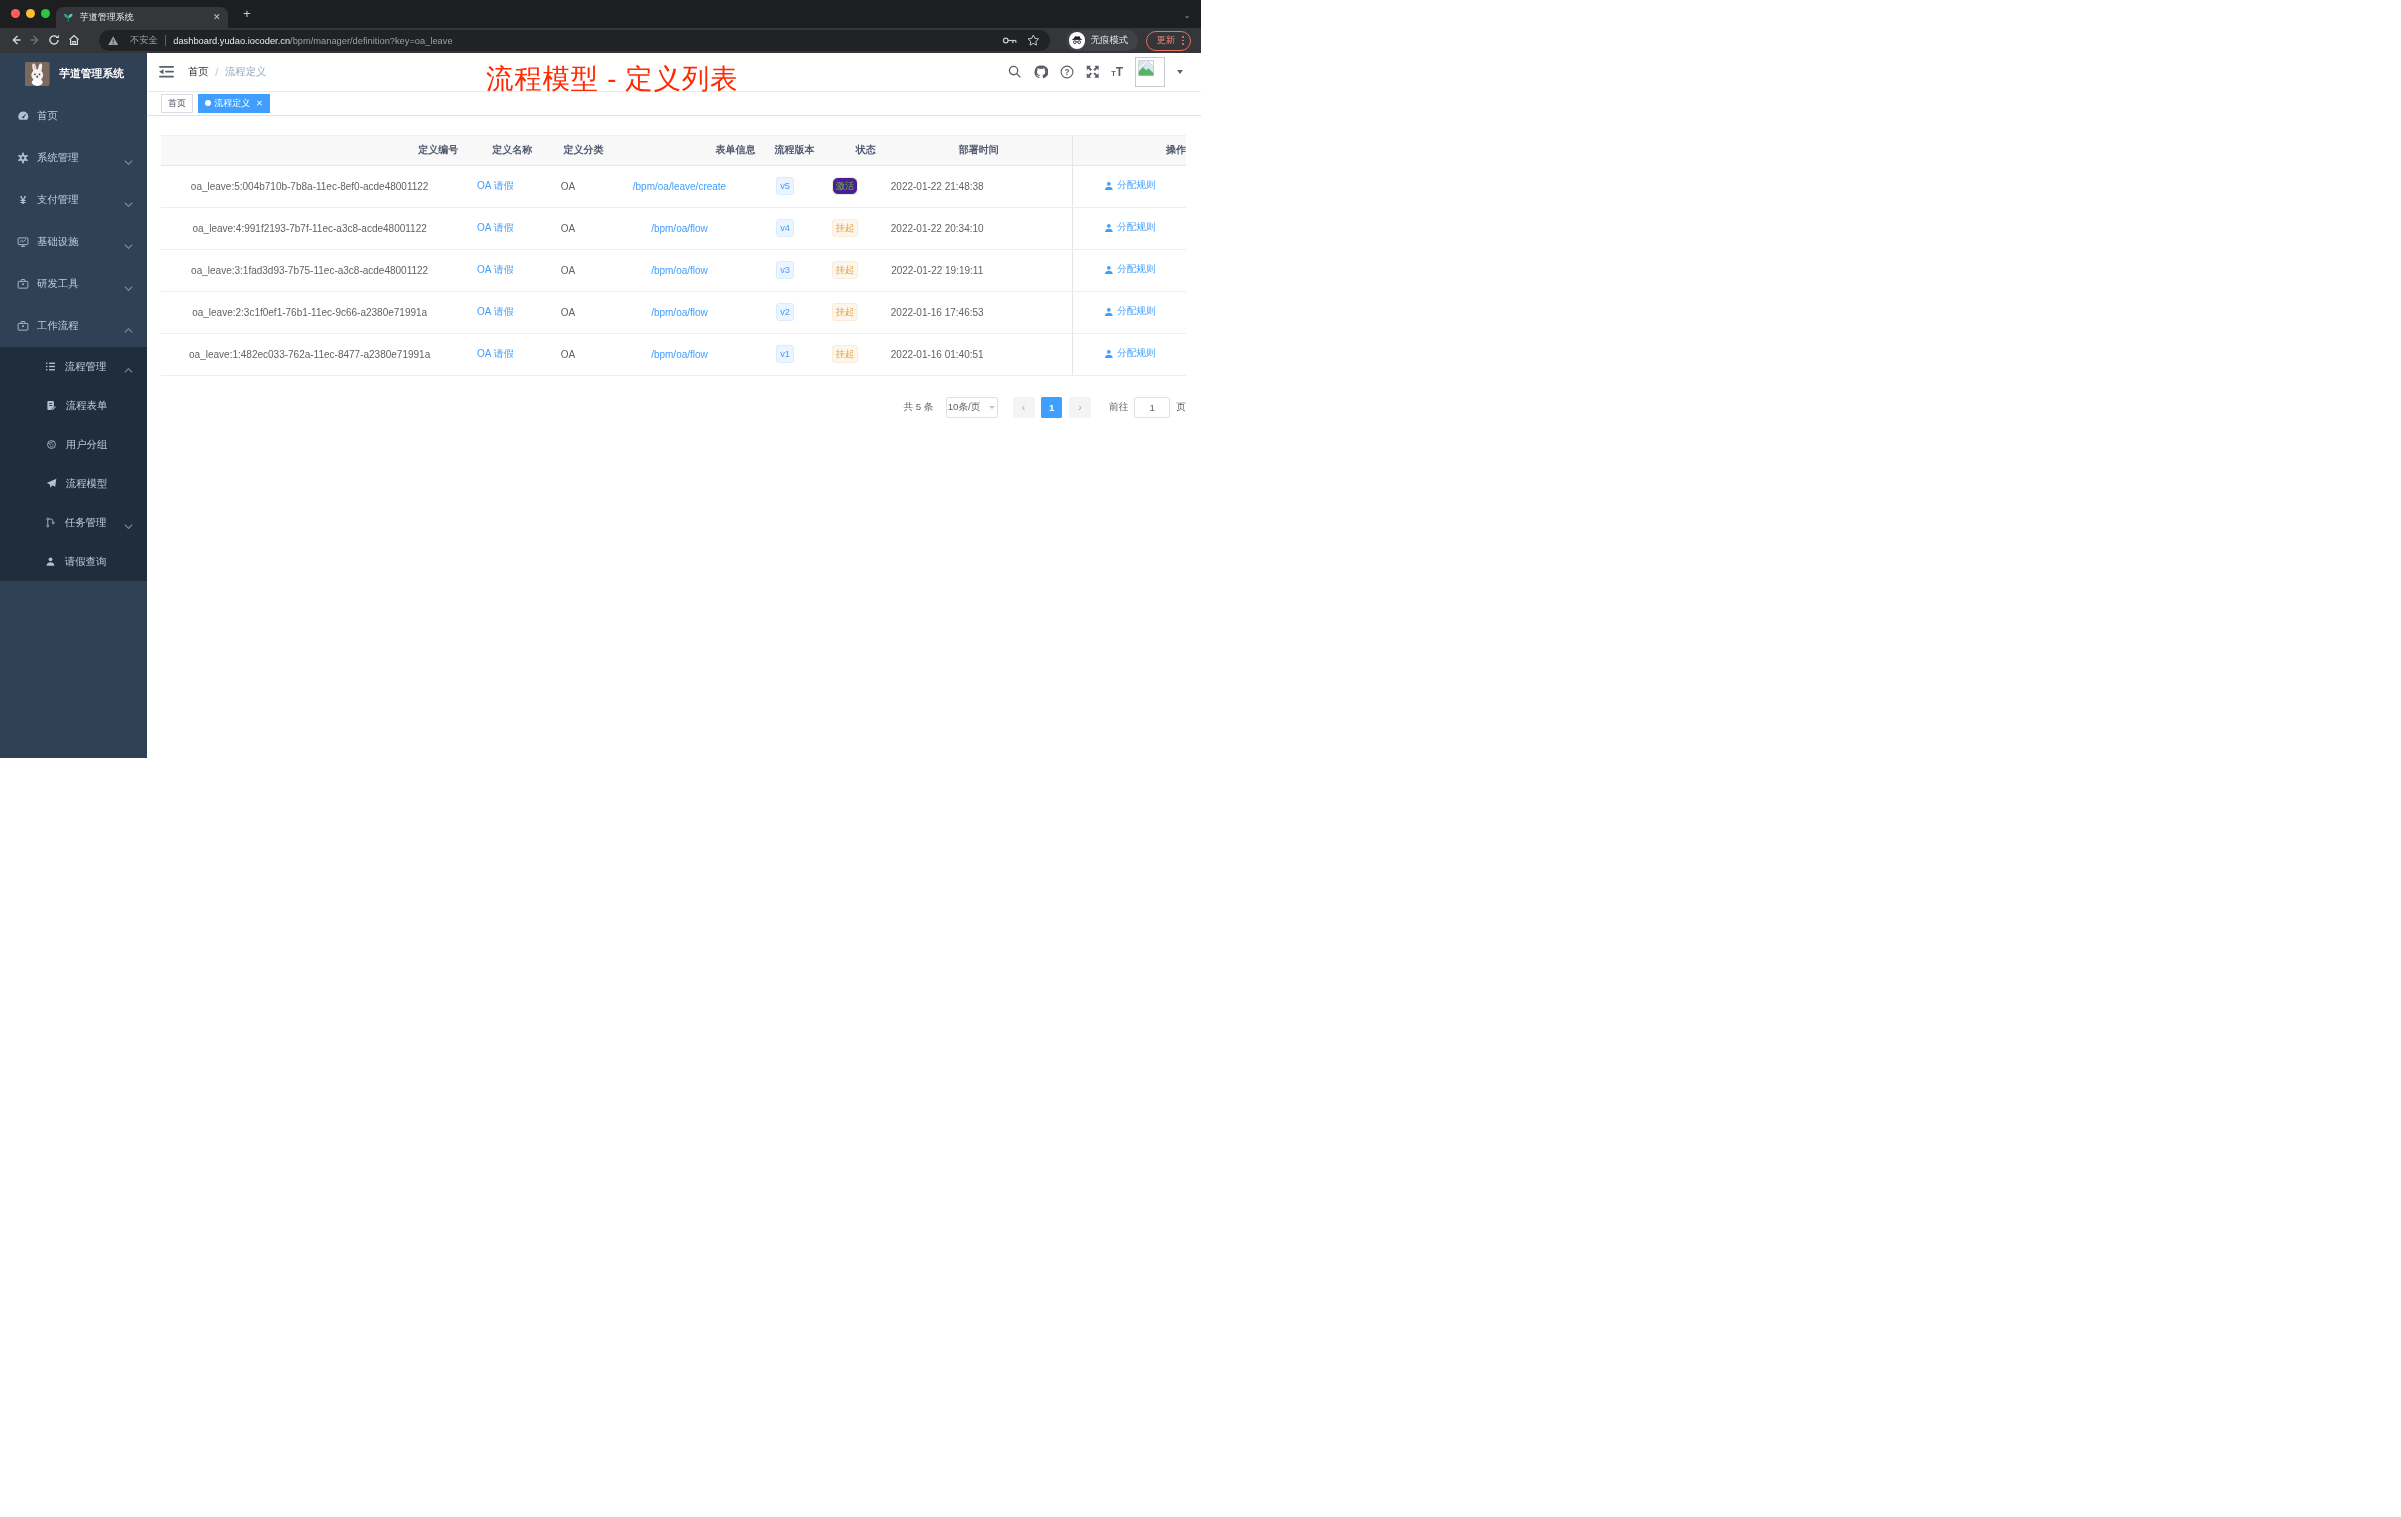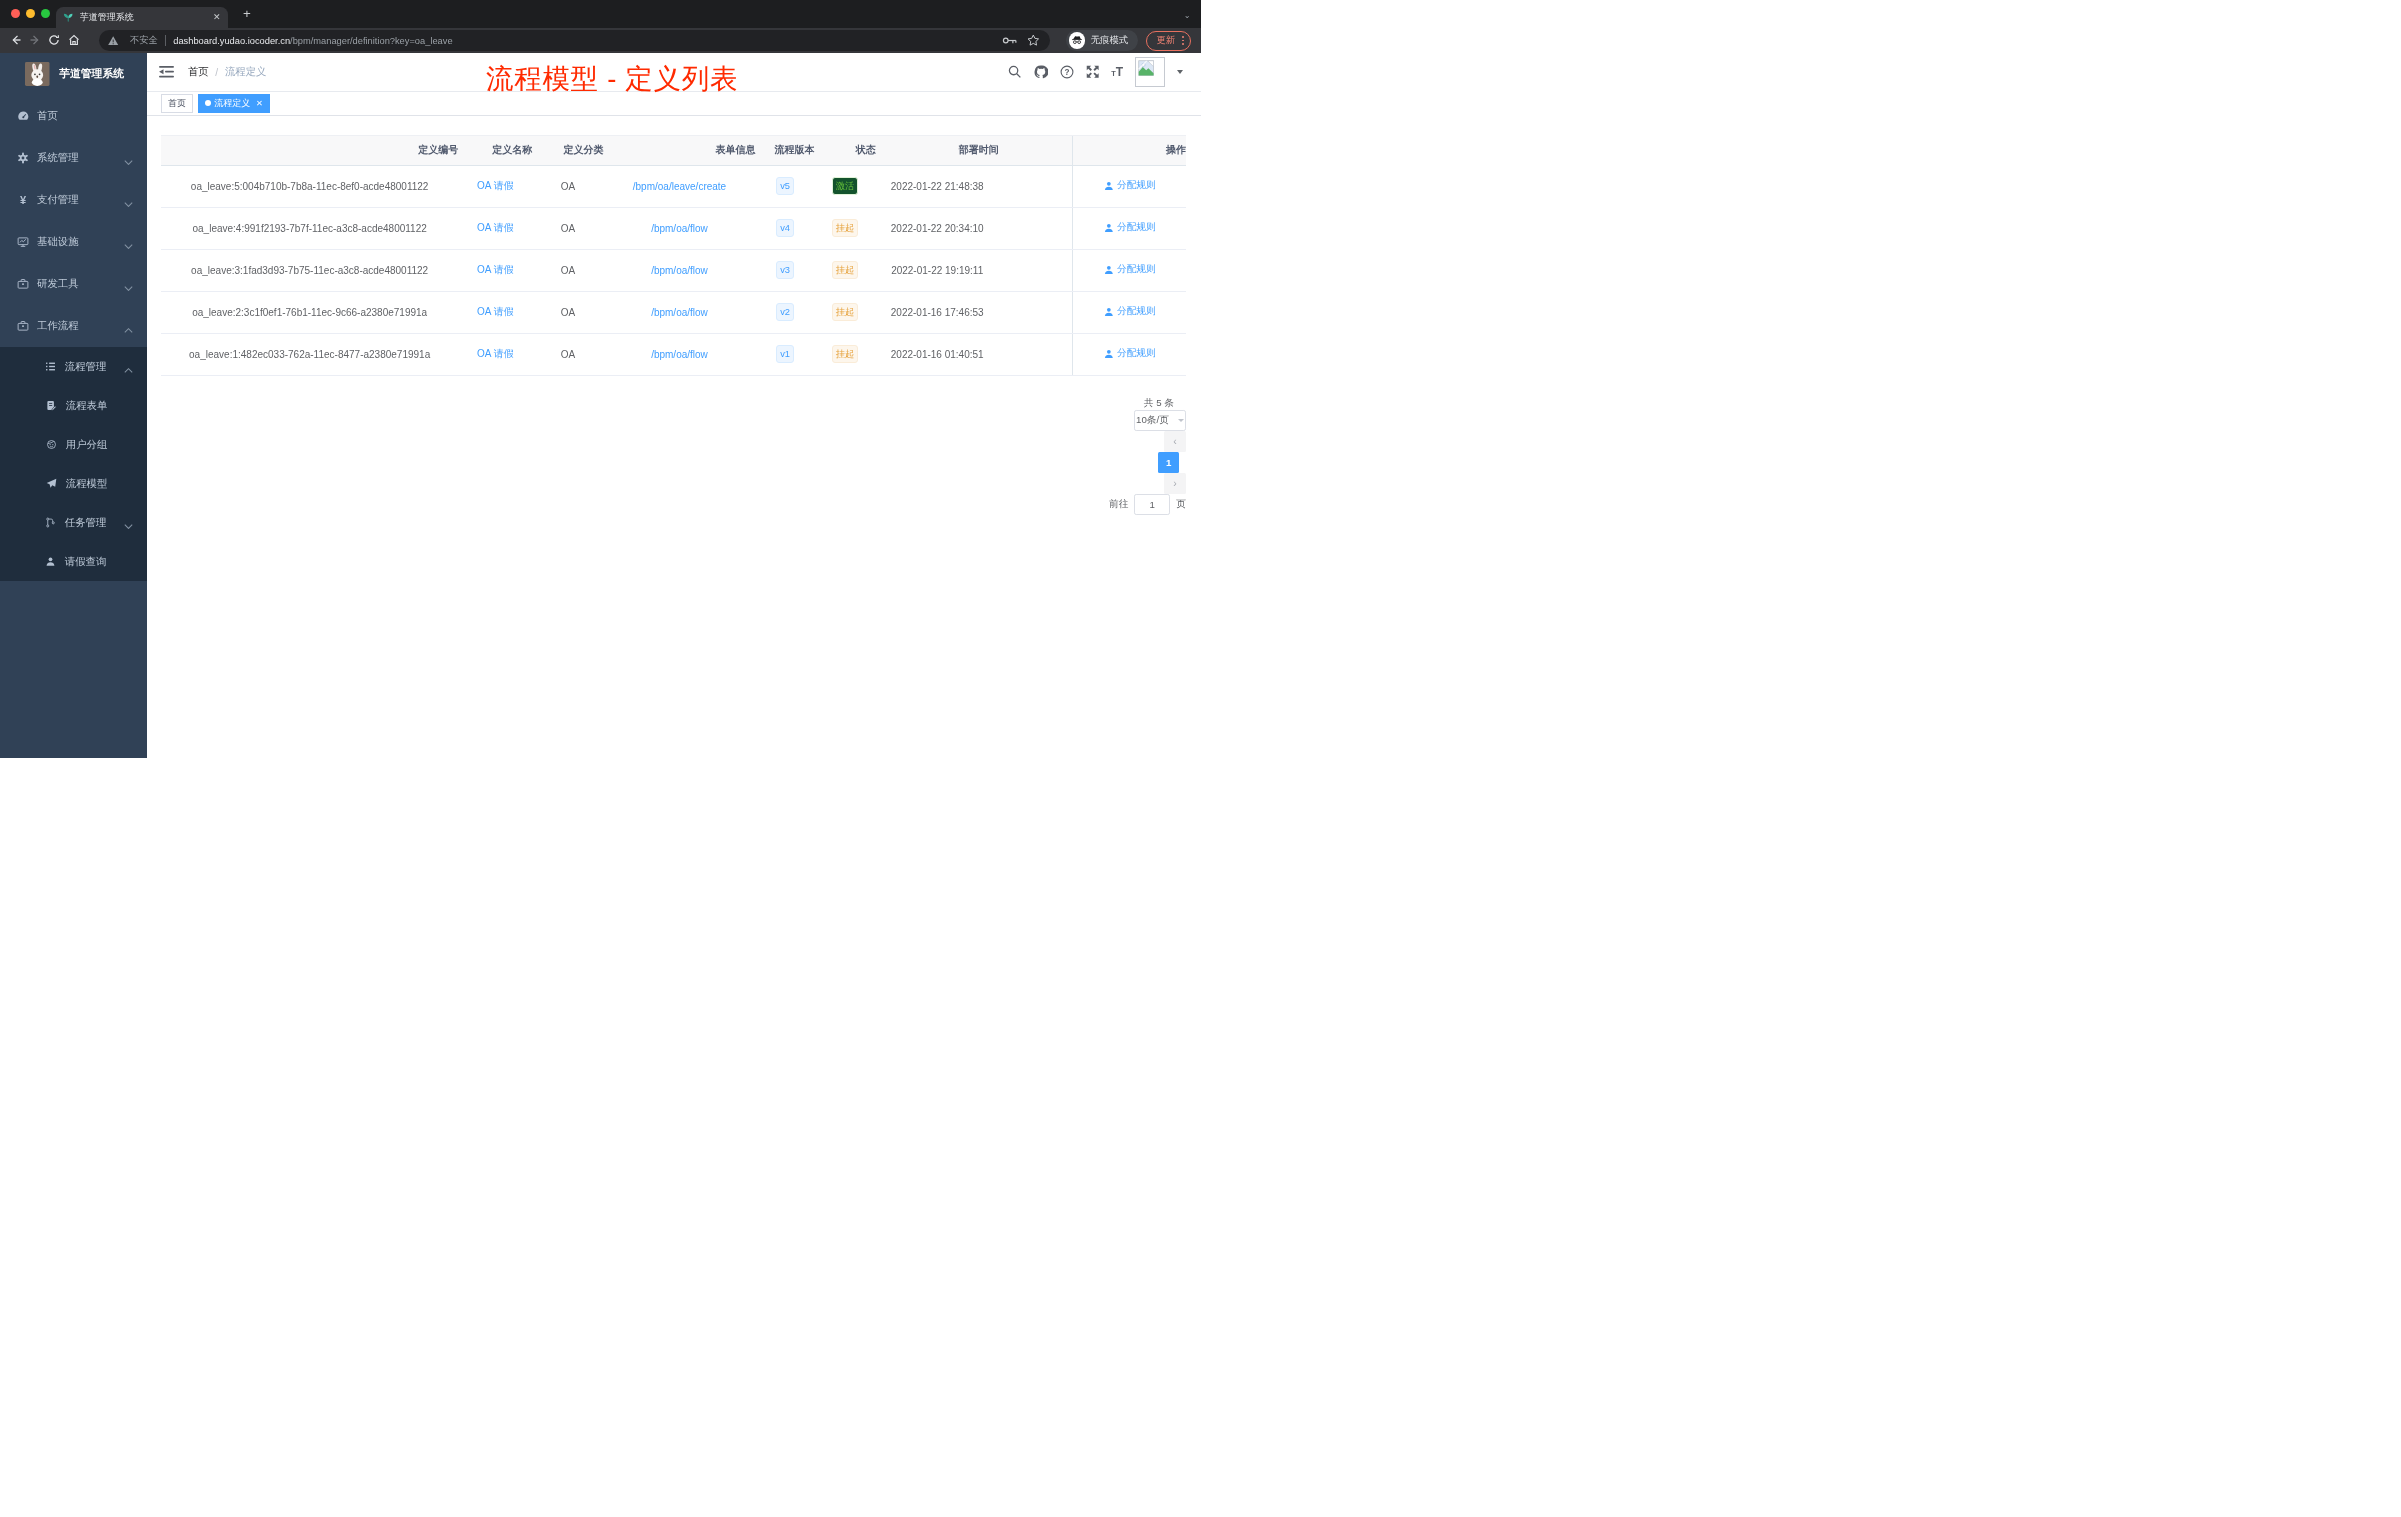--- a/index.html
+++ b/index.html
@@ -89,27 +89,27 @@
   .content { flex:1; padding:18.6px 14px 0 14px; background:#fff; }
   table.grid { border-collapse:collapse; width:1025px; table-layout:fixed; font-size:10px; color:#606266; }
   .grid th { height:30px; background:#f8f8f9; color:#515a6e; font-weight:700; font-size:10px;
     text-align:right; border-bottom:0.7px solid #dfe6ec; border-top:0.7px solid #eef0f4; }
   .grid td { height:42px; text-align:center; border-bottom:0.7px solid #ebeef5; overflow:hidden; white-space:nowrap; }
   .grid .opcol { border-left:0.7px solid #dfe6ec; }
   .link { color:#409eff; cursor:pointer; text-decoration:none; }
   .badge { display:inline-block; height:18.6px; line-height:17px; padding:0 3px; border-radius:3px;
     font-size:9.3px; border:0.7px solid transparent; }
   .badge.ver { background:#ecf5ff; border-color:#d9ecff; color:#409eff; }
-  .badge.success { background:#14532d; border-color:#e1f3d8; color:#67c23a; }
+  .badge.success { background:#4c1d95; border-color:#e1f3d8; color:#67c23a;border-radius:6px; }
   .badge.warning { background:#fdf6ec; border-color:#faecd8; color:#e6a23c; }
   .action-link { color:#409eff; font-size:9.7px; display:inline-flex; align-items:center; gap:3.7px; cursor:pointer; }
 
   
-  .pager { width:1025px; margin-top:21px; display:flex; align-items:flex-end; justify-content:flex-end;
-    font-size:9.7px; color:#606266;flex-direction:column; }
+  .pager { width:1025px; margin-top:21px; display:flex; align-items:center; justify-content:flex-end;
+    font-size:9.7px; color:#606266; }
   .total { margin-right:12px; }
   .size-select { width:52px; height:21px; border:0.7px solid #dcdfe6; border-radius:2.2px; display:flex;
     align-items:center; justify-content:center; gap:9px; cursor:pointer; background:#fff; }
   .sel-caret { width:0; height:0; border-left:3px solid transparent; border-right:3px solid transparent;
     border-top:3.7px solid #c0c4cc; }
   .pg-btn { min-width:22px; height:21px; background:#f4f4f5; border-radius:1.5px; display:flex;
     align-items:center; justify-content:center; cursor:pointer; color:#a8abb2; font-size:10.4px; }
   .pg-btn.prev { margin-left:15px; }
   .pg-num { min-width:21px; height:21px; border-radius:1.5px; background:#409eff; color:#fff;
     display:flex; align-items:center; justify-content:center; margin:0 6.7px; font-weight:700; cursor:pointer; }

